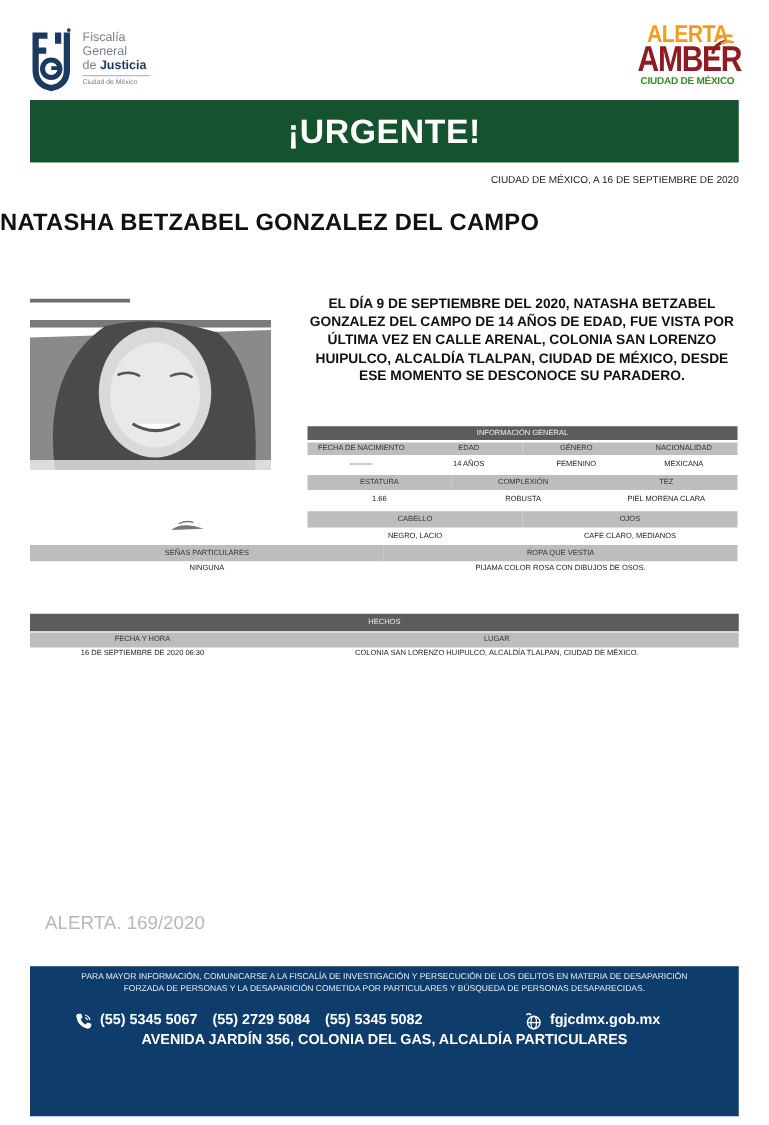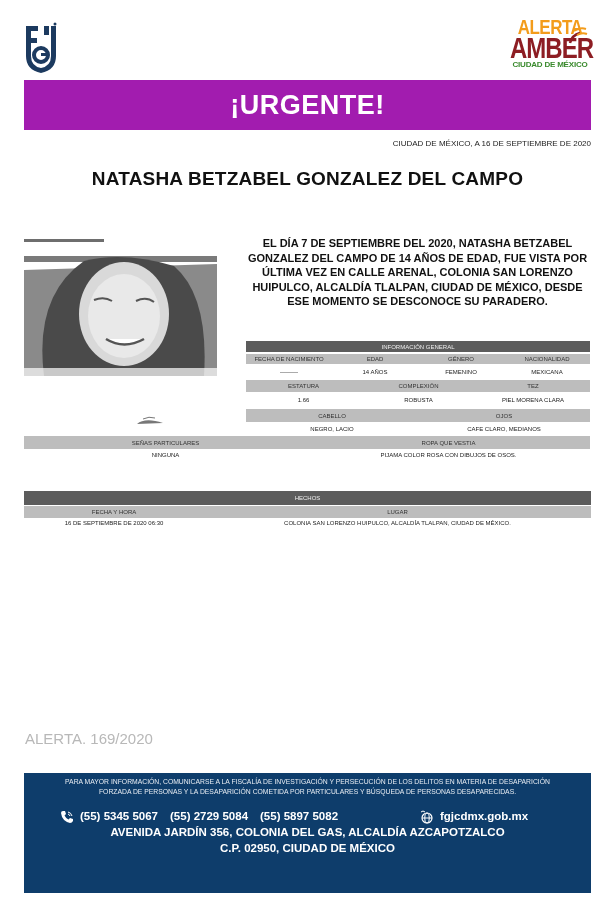--- a/index.html
+++ b/index.html
@@ -16,61 +16,68 @@
   .fgj-divider { width: 54px; height: 1px; background: #b7bcc2; margin: 2px 0 2px 0; }
   .fgj-sub { font-size: 5.5px; color: #7a7f86; line-height: 7px; }
 
   .amber-logo { left: 510px; top: 19px; width: 80px; height: 56px; text-align: center; }
   .amber-alerta { font-family: "Liberation Sans", sans-serif; font-weight: bold; font-size: 17px; color: #f39c1b; line-height: 15px; letter-spacing: -0.5px; transform: scaleY(1.15); transform-origin: left top; }
   .amber-amber { font-weight: bold; font-size: 24px; color: #8d1d23; line-height: 20px; letter-spacing: -1px; transform: scaleY(1.2); transform-origin: left top; margin-top: 2px; }
   .amber-cdmx { font-weight: bold; font-size: 8px; color: #3a8a2d; line-height: 9px; margin-top: 4px; letter-spacing: -0.2px; }
   .amber-waves { position: absolute; left: 58px; top: 6px; width: 22px; height: 20px; }
 
   
-  .urgent { left: 24px; top: 80px; width: 567px; height: 50px; background: #a21caf; display: flex; align-items: center; justify-content: center; }
+  .urgent { left: 24px; top: 80px; width: 567px; height: 50px; background: #14532d; display: flex; align-items: center; justify-content: center; }
   .urgent span { color: #fff; font-weight: bold; font-size: 27px; letter-spacing: 0.5px; }
 
   .date-line { right: 24px; top: 139px; font-size: 8px; color: #222; text-align: right; }
 
-  .name { left: 0; width: 615px; top: 168px; text-align: center; font-weight: bold; font-size: 19px; color: #111; letter-spacing: 0.2px; }
+  .name { left: 0; width: 615px; top: 168px; font-weight: bold; font-size: 19px; color: #111; letter-spacing: 0.2px; }
 
   
   .photo { left: 24px; top: 236px; width: 193px; height: 140px; overflow: hidden; background: #fff; }
   .sig { left: 135px; top: 415px; width: 30px; height: 10px; }
 
   .description { left: 245px; top: 236px; width: 345px; text-align: center; font-weight: bold; font-size: 11px; line-height: 14.5px; color: #111; }
 
   
   .cell { position: absolute; display: flex; align-items: center; justify-content: center; font-size: 6px; color: #222; text-align: center; white-space: nowrap; }
   .bar-dark { background: #5c5c5c; color: #eee; }
   .bar-light { background: #bdbdbd; color: #333; }
   .val { color: #222; }
 
   
-  .alert-code { left: 25px; top: 730px; font-size: 15px; color: #b8b8b8; }
+  .alert-code { left: 36px; top: 730px; font-size: 15px; color: #b8b8b8; }
   .footer { left: 24px; top: 773px; width: 567px; height: 120px; background: #0e3d6b; }
   .footer-note { position: absolute; left: 0; width: 567px; top: 4px; text-align: center; font-size: 6.8px; line-height: 10px; color: #e8edf3; }
   .contacts { position: absolute; left: 0; width: 567px; top: 37px; font-weight: bold; color: #fff; font-size: 11.5px; }
   .phones { position: absolute; left: 36px; top: 0; display: flex; align-items: flex-start; gap: 6px; }
   .phones span { margin-right: 6px; }
   .web { position: absolute; left: 396px; top: 0; display: flex; align-items: flex-start; gap: 6px; }
   .address { position: absolute; left: 0; width: 567px; top: 14px; text-align: center; line-height: 16px; }
   .icon-svg { display: inline-block; }
 </style>
 </head>
 <body>
 
 <div class="abs fgj-logo">
   <svg class="fgj-mark" viewBox="0 0 34 52">
     <path d="M2 4 H14 V9 H7 V16 H13 V21 H7 V34 Q7 44 17 46 Q27 44 27 34 V4 H32 V34 Q32 48 17 51 Q2 48 2 34 Z" fill="#1c3a5f"></path>
     <path d="M20 4 H25 V13 H20 Z" fill="#1c3a5f"></path>
     <circle cx="17" cy="33" r="7" fill="none" stroke="#1c3a5f" stroke-width="4"></circle>
     <rect x="17" y="31" width="7" height="3" fill="#1c3a5f"></rect>
     <circle cx="31" cy="2" r="1.5" fill="#1c3a5f"></circle>
   </svg>
+  <div class="fgj-text">
+    <div>Fiscalía</div>
+    <div>General</div>
+    <div><span>de </span><span class="bold">Justicia</span></div>
+    <div class="fgj-divider"></div>
+    <div class="fgj-sub">Ciudad de México</div>
+  </div>
 </div>
 
 <div class="abs amber-logo">
   <div class="amber-alerta">ALERTA</div>
   <div class="amber-amber">AMBER</div>
   <div class="amber-cdmx">CIUDAD DE MÉXICO</div>
   <svg class="amber-waves" viewBox="0 0 22 20">
     <path d="M2 18 Q4 10 12 8" stroke="#8d1d23" stroke-width="2.5" fill="none"></path>
     <path d="M6 6 Q12 2 18 4" stroke="#f39c1b" stroke-width="2" fill="none"></path>
     <path d="M9 10 Q14 7 19 9" stroke="#f39c1b" stroke-width="2" fill="none"></path>
@@ -108,21 +115,21 @@
     <path d="M112 65 Q122 60 130 66" stroke="#555" stroke-width="2" fill="none"></path>
     <path d="M82 103 Q100 114 120 103" stroke="#555" stroke-width="2.5" fill="#fff"></path>
     <rect x="0" y="132" width="193" height="8" fill="#ffffff" opacity="0.7"></rect>
   </svg>
 </div>
 <svg class="abs sig" viewBox="0 0 30 10">
   <path d="M2 9 Q10 2 28 8 Z" fill="#777"></path>
   <path d="M8 4 Q14 1 20 3" stroke="#777" stroke-width="1" fill="none"></path>
 </svg>
 
-<div class="abs description">EL DÍA 7 DE SEPTIEMBRE DEL 2020, NATASHA BETZABEL GONZALEZ DEL CAMPO DE 14 AÑOS DE EDAD, FUE VISTA POR ÚLTIMA VEZ EN CALLE ARENAL, COLONIA SAN LORENZO HUIPULCO, ALCALDÍA TLALPAN, CIUDAD DE MÉXICO, DESDE ESE MOMENTO SE DESCONOCE SU PARADERO.</div>
+<div class="abs description">EL DÍA 9 DE SEPTIEMBRE DEL 2020, NATASHA BETZABEL GONZALEZ DEL CAMPO DE 14 AÑOS DE EDAD, FUE VISTA POR ÚLTIMA VEZ EN CALLE ARENAL, COLONIA SAN LORENZO HUIPULCO, ALCALDÍA TLALPAN, CIUDAD DE MÉXICO, DESDE ESE MOMENTO SE DESCONOCE SU PARADERO.</div>
 
 <div class="cell bar-dark" style="left:246px; top:341px; width:344px; height:11px;">INFORMACIÓN GENERAL</div>
 
 <div class="cell bar-light" style="left:246px; top:354px; width:86px; height:10px;">FECHA DE NACIMIENTO</div>
 <div class="cell bar-light" style="left:332px; top:354px; width:86px; height:10px;">EDAD</div>
 <div class="cell bar-light" style="left:418px; top:354px; width:86px; height:10px;">GÉNERO</div>
 <div class="cell bar-light" style="left:504px; top:354px; width:86px; height:10px;">NACIONALIDAD</div>
 
 <div class="cell val" style="left:246px; top:366px; width:86px; height:12px;">---------</div>
 <div class="cell val" style="left:332px; top:366px; width:86px; height:12px;">14 AÑOS</div>
@@ -164,29 +171,28 @@
   </div>
   <div class="contacts">
     <div class="phones">
       <svg class="icon-svg" width="14" height="14" viewBox="0 0 14 14">
         <path d="M3 1 L5 1 L6 4 L4.5 5.5 Q6 8.5 8.5 9.5 L10 8 L13 9 L13 11 Q12 13 10 13 Q2 11 1 3 Q1 1 3 1 Z" fill="#fff"></path>
         <path d="M8 2 Q11 2.5 12 6" stroke="#fff" stroke-width="1" fill="none"></path>
         <path d="M8 4 Q9.5 4.5 10 6" stroke="#fff" stroke-width="1" fill="none"></path>
       </svg>
       <span>(55) 5345 5067</span>
       <span>(55) 2729 5084</span>
-      <span>(55) 5897 5082</span>
+      <span>(55) 5345 5082</span>
     </div>
     <div class="web">
       <svg class="icon-svg" width="14" height="14" viewBox="0 0 14 14">
         <circle cx="7" cy="8" r="5" fill="none" stroke="#fff" stroke-width="1.2"></circle>
         <ellipse cx="7" cy="8" rx="2.2" ry="5" fill="none" stroke="#fff" stroke-width="1"></ellipse>
         <line x1="2" y1="8" x2="12" y2="8" stroke="#fff" stroke-width="1"></line>
         <path d="M1 2 Q3 0 5 2" stroke="#fff" stroke-width="1" fill="none"></path>
       </svg>
       <span>fgjcdmx.gob.mx</span>
     </div>
     <div class="address">
-      <div>AVENIDA JARDÍN 356, COLONIA DEL GAS, ALCALDÍA AZCAPOTZALCO</div>
-      <div>C.P. 02950, CIUDAD DE MÉXICO</div>
+      <div>AVENIDA JARDÍN 356, COLONIA DEL GAS, ALCALDÍA PARTICULARES</div>
     </div>
   </div>
 </div>
 
 </body></html>

